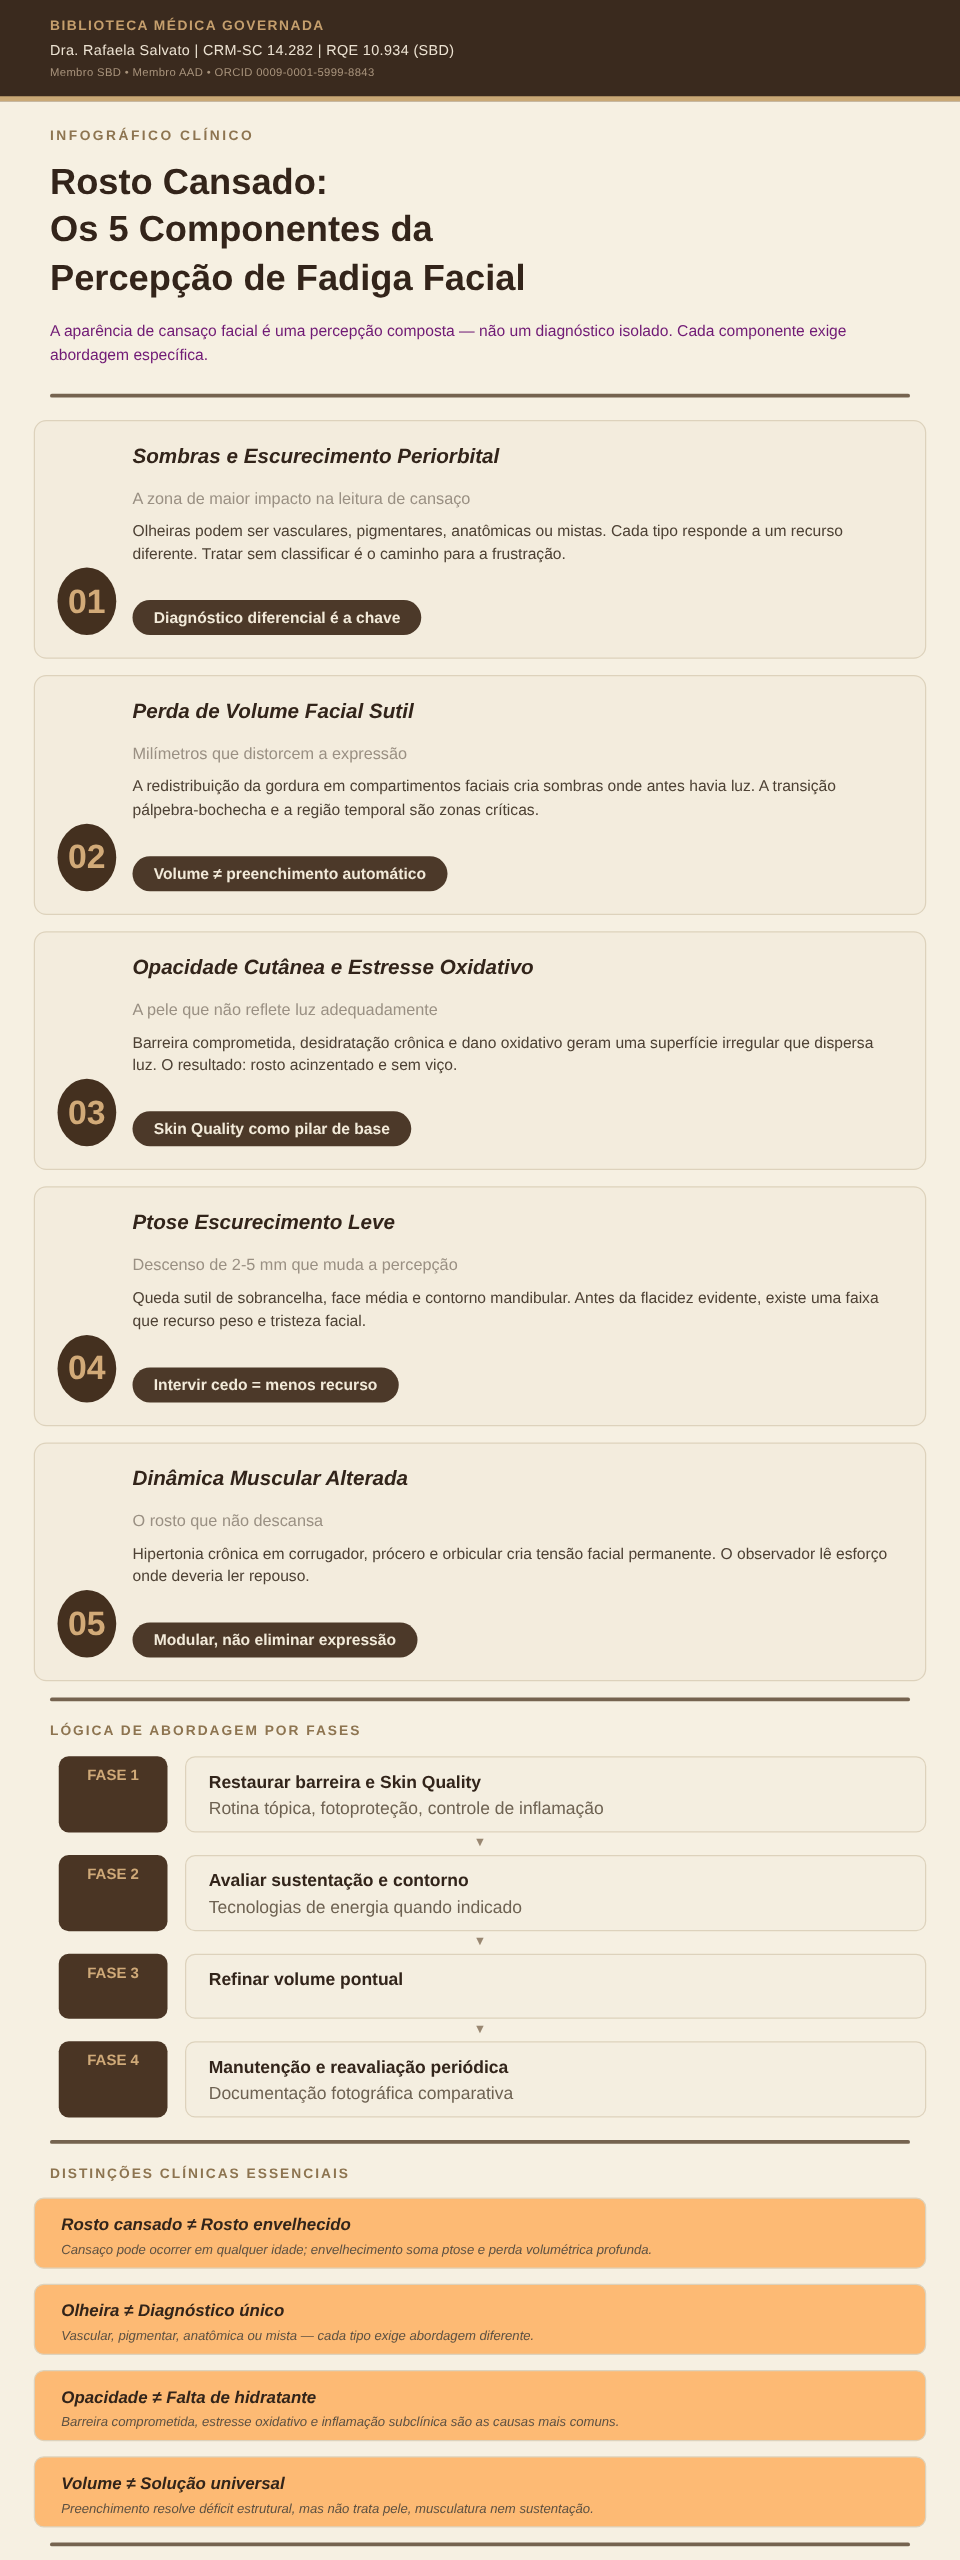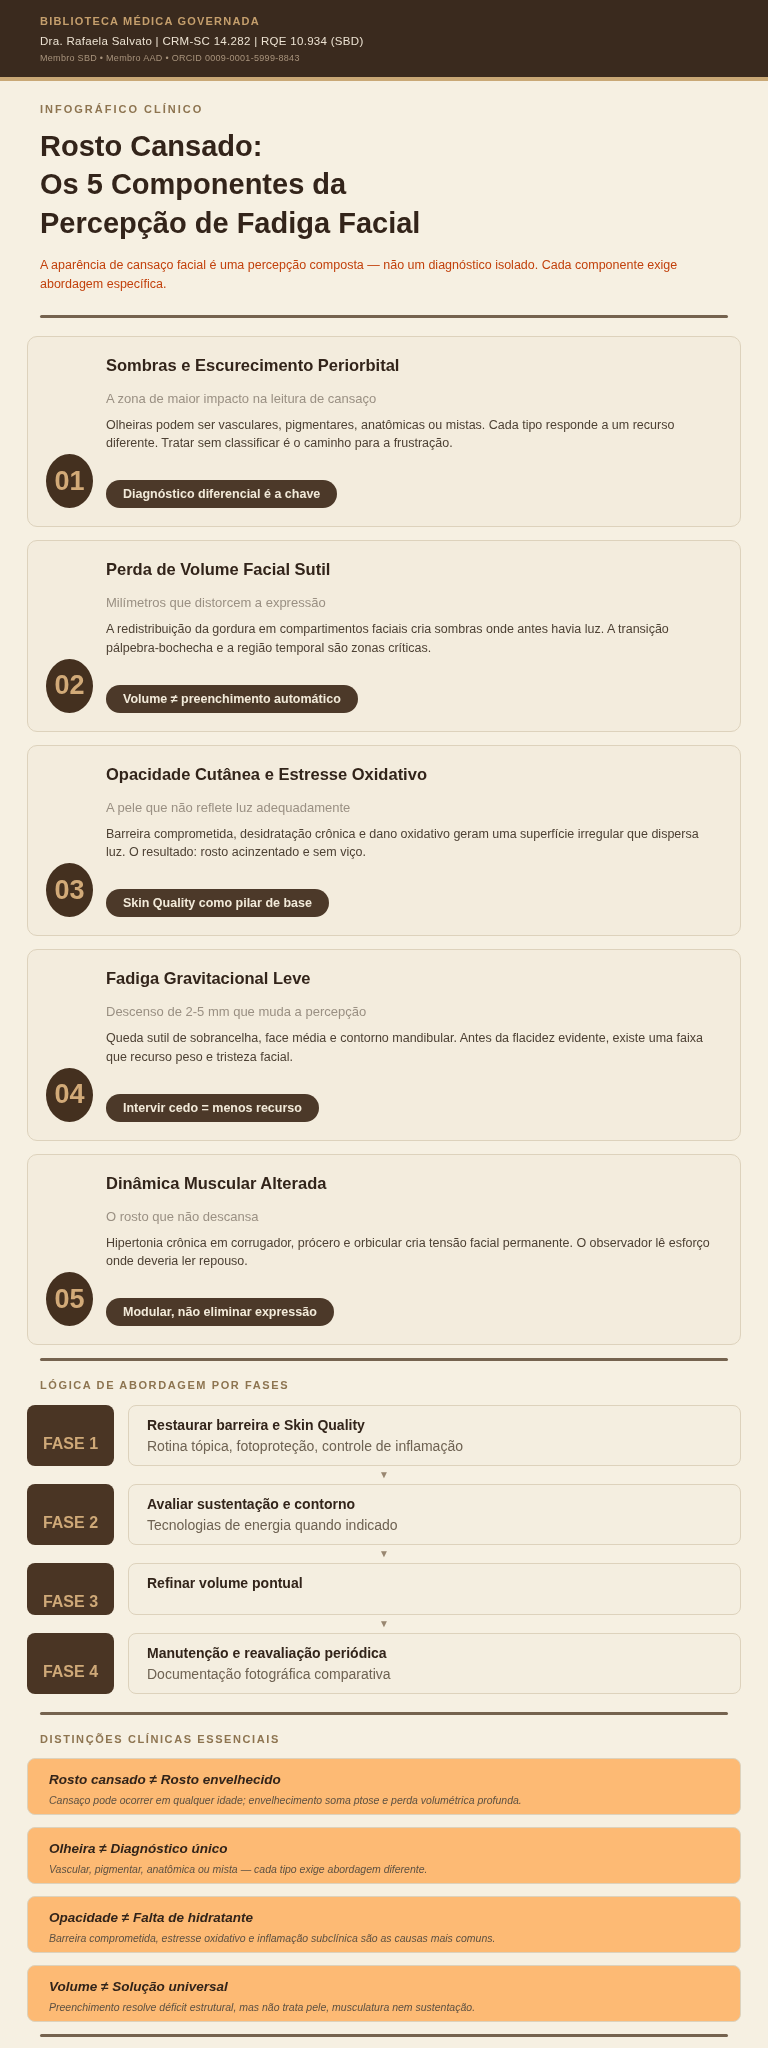--- a/index.html
+++ b/index.html
@@ -14,52 +14,53 @@
     background:#3a2a1e; padding:15px 40px 14px;
     border-bottom:4px solid #c9a876;
   }
   .hdr-label { color:#c59f6d; font-size:11px; font-weight:bold; letter-spacing:1.2px; }
   .hdr-line1 { color:#ece2d2; font-size:11.5px; margin-top:8px; letter-spacing:.3px; }
   .hdr-line2 { color:#a8937c; font-size:9px; margin-top:6px; letter-spacing:.3px; }
   
   .content { padding:0 40px; }
   .kicker { color:#8d7450; font-size:11px; font-weight:bold; letter-spacing:2px; margin-top:22px; }
   .title { color:#33241a; font-size:29px; font-weight:bold; line-height:1.32; margin-top:12px; }
-  .subtitle { color:#c2410c; font-size:12.5px; line-height:1.55; margin-top:14px; max-width:700px; }
+  .subtitle { color:#701a75; font-size:12.5px; line-height:1.55; margin-top:14px; max-width:700px; }
   .divider { height:3px; background:#75634f; margin:20px 0 0; border-radius:2px; }
   
   .cards { margin-top:18px; }
   .card {
     background:#f3ecdd; border:1px solid #ddd2bc; border-radius:10px;
     padding:19px 20px 18px 18px; margin:0 -13px 13px;
     display:flex; align-items:flex-end;
   }
   .num {
     flex:0 0 47px; height:54px; border-radius:50%;
     background:#44301f; color:#d2aa78; font-size:27px; font-weight:bold;
     display:flex; align-items:center; justify-content:center;
   }
   .card-main { margin-left:13px; flex:1; }
-  .card-title { color:#32241a; font-size:16.5px; font-weight:bold; }
+  .card-title { color:#32241a; font-size:16.5px; font-weight:bold;font-style:italic; }
   .card-tag { color:#9a9083; font-size:13px; margin-top:16px; }
   .card-body { color:#4d4134; font-size:12.5px; line-height:1.5; margin-top:10px; max-width:640px; }
   .badge {
     display:inline-block; margin-top:27px;
     background:#4c3929; color:#f2ead9; font-size:12.5px; font-weight:bold;
     padding:7px 17px; border-radius:17px;
   }
   
   .section-label { color:#8d7450; font-size:11px; font-weight:bold; letter-spacing:1.6px; margin-top:18px; }
   .phases { margin-top:14px; }
   .phase-row { display:flex; align-items:stretch; margin:0 -13px; }
   .phase-tag {
     flex:0 0 87px; background:#4a3524; border-radius:8px;
-    color:#cfa978; font-size:16px; font-weight:bold;
+    color:#cfa978; font-size:12px; font-weight:bold;
     display:flex; align-items:flex-start; justify-content:center;
-    padding-top:30px;
+    padding-top:8px;
+    margin-left:20px;
   }
   .phase-card {
     flex:1; margin-left:14px; background:#f4eee0; border:1px solid #ddd2bc;
     border-radius:8px; padding:11px 18px; min-height:52px;
   }
   .phase-title { color:#32241a; font-size:14px; font-weight:bold; }
   .phase-desc { color:#6e6252; font-size:14px; margin-top:5px; }
   .phase-arrow { text-align:center; color:#998771; font-size:10px; line-height:1; padding:4px 0; }
   
   .dist-card {
@@ -119,21 +120,21 @@
           <div class="card-title">Opacidade Cutânea e Estresse Oxidativo</div>
           <div class="card-tag">A pele que não reflete luz adequadamente</div>
           <div class="card-body">Barreira comprometida, desidratação crônica e dano oxidativo geram uma superfície irregular que dispersa luz. O resultado: rosto acinzentado e sem viço.</div>
           <span class="badge">Skin Quality como pilar de base</span>
         </div>
       </div>
 
       <div class="card">
         <div class="num">04</div>
         <div class="card-main">
-          <div class="card-title">Fadiga Gravitacional Leve</div>
+          <div class="card-title">Ptose Escurecimento Leve</div>
           <div class="card-tag">Descenso de 2-5 mm que muda a percepção</div>
           <div class="card-body">Queda sutil de sobrancelha, face média e contorno mandibular. Antes da flacidez evidente, existe uma faixa que recurso peso e tristeza facial.</div>
           <span class="badge">Intervir cedo = menos recurso</span>
         </div>
       </div>
 
       <div class="card">
         <div class="num">05</div>
         <div class="card-main">
           <div class="card-title">Dinâmica Muscular Alterada</div>

